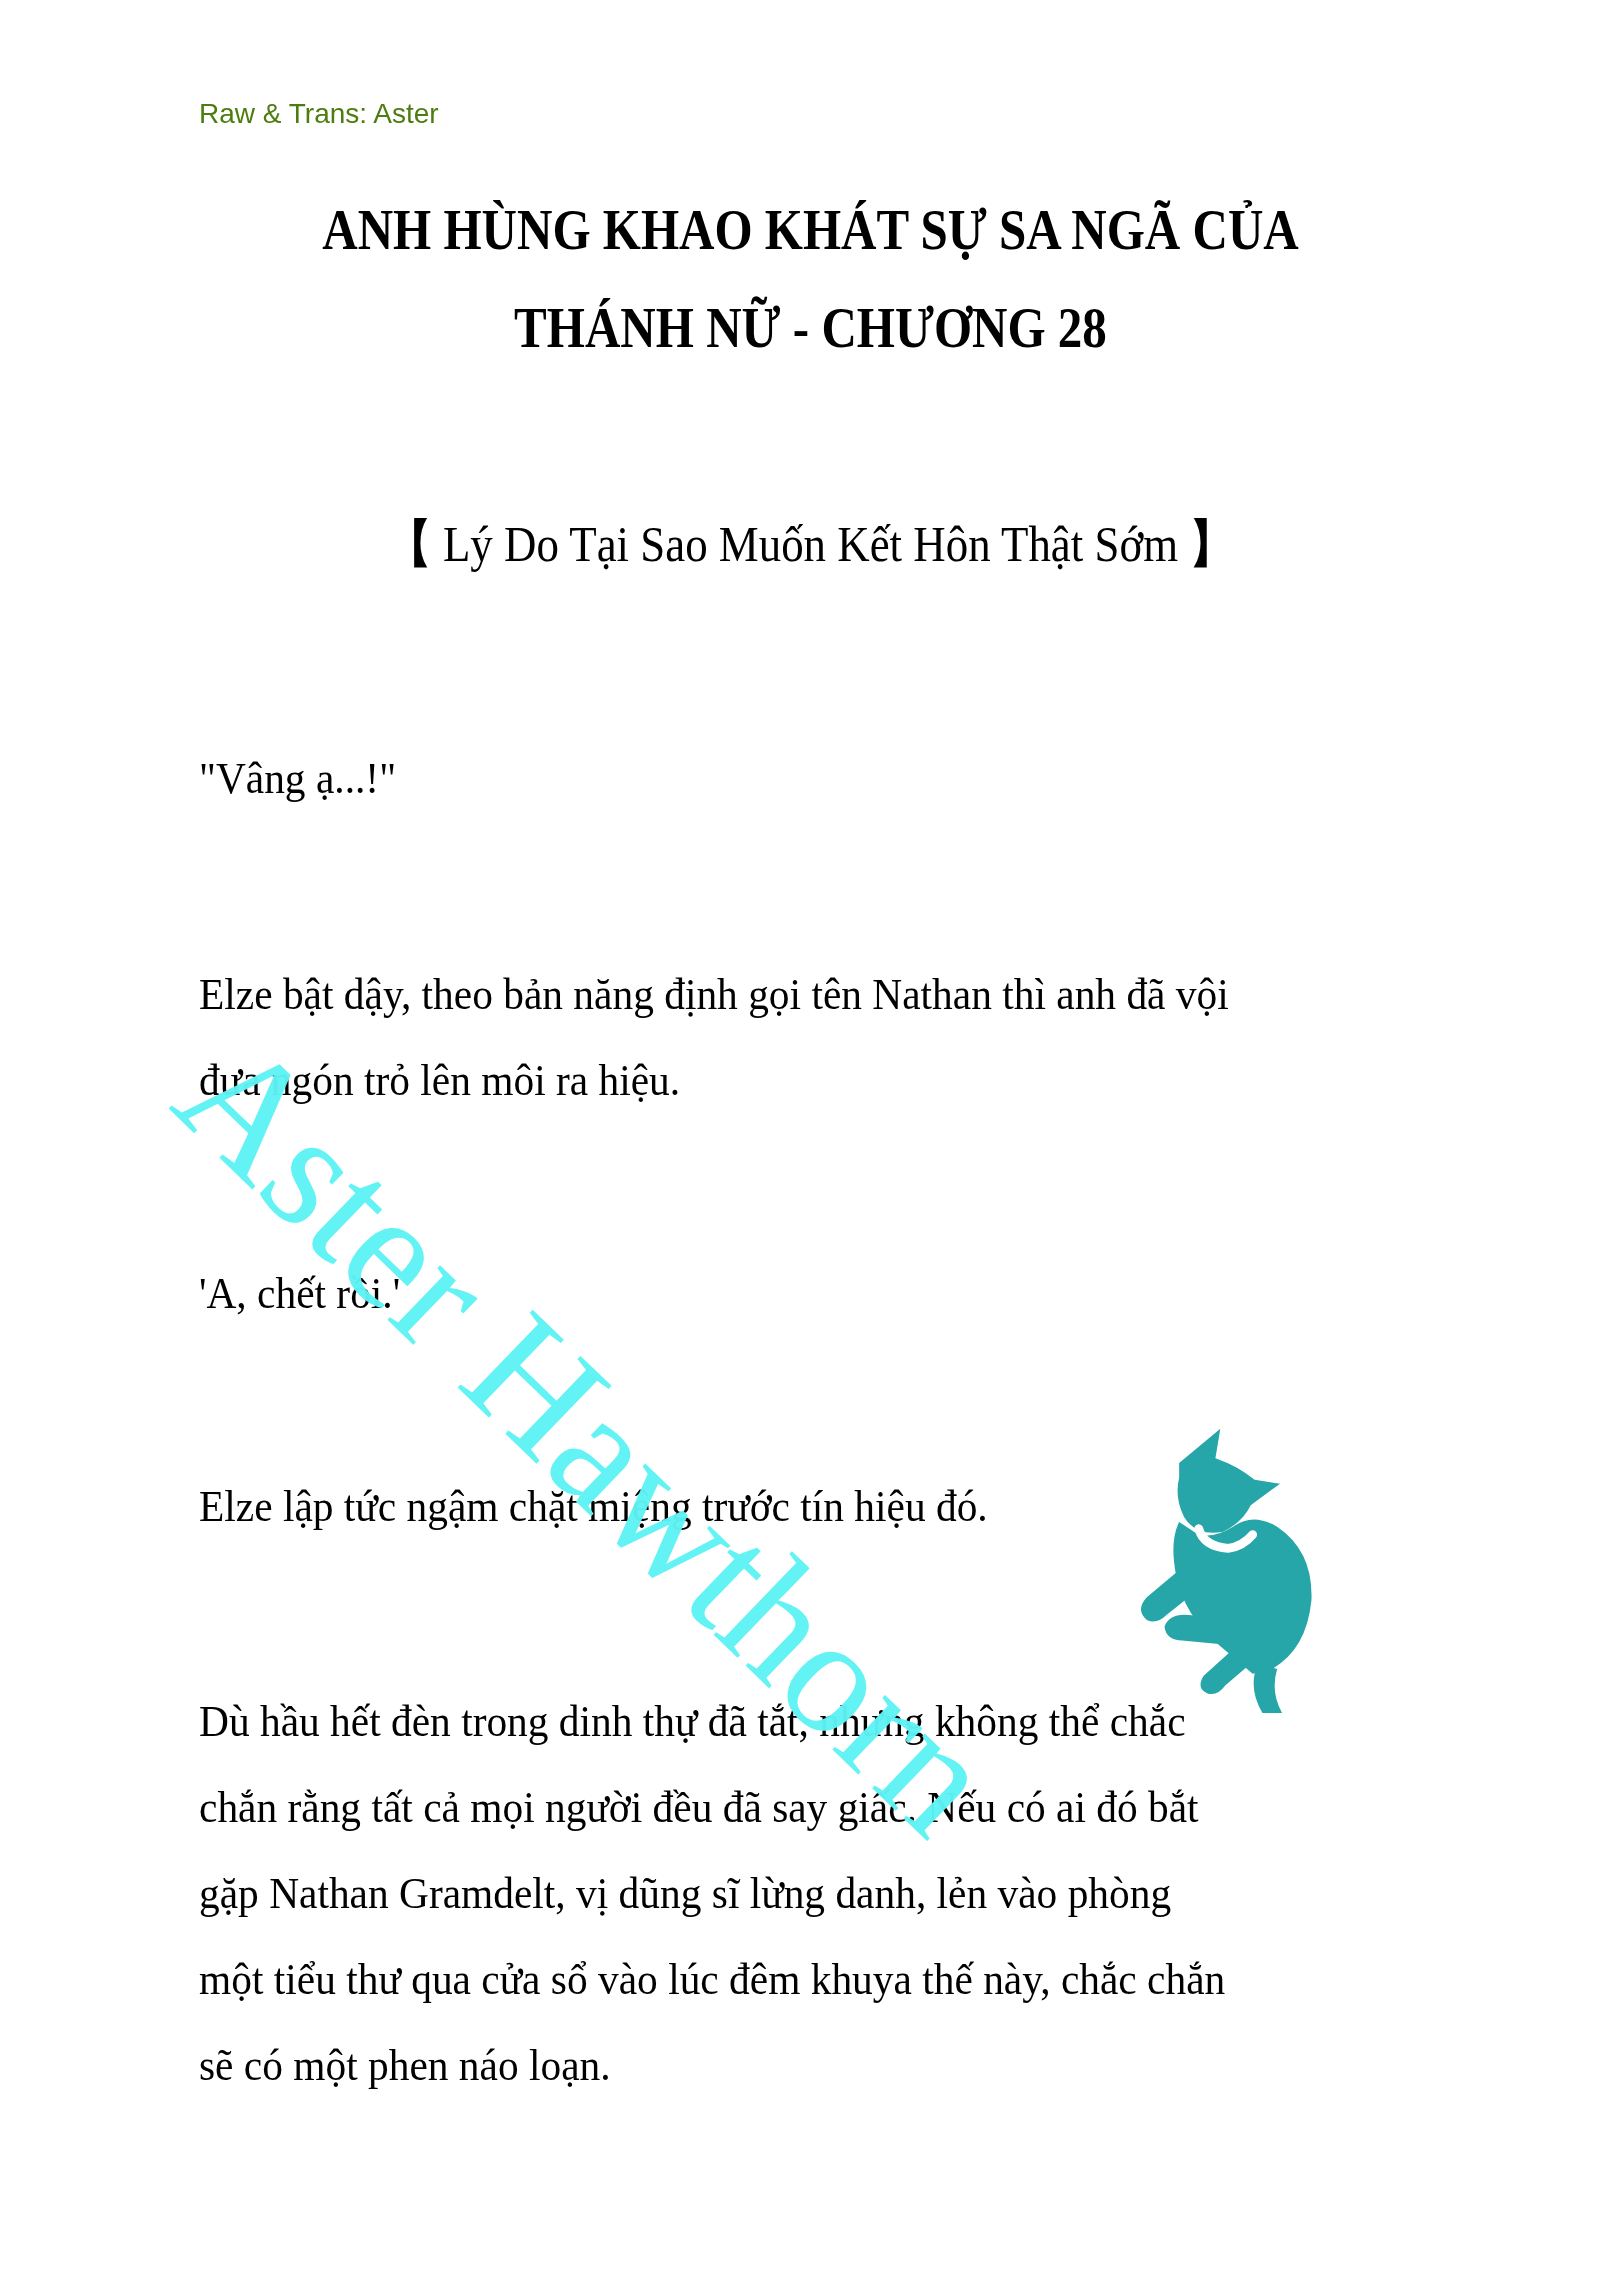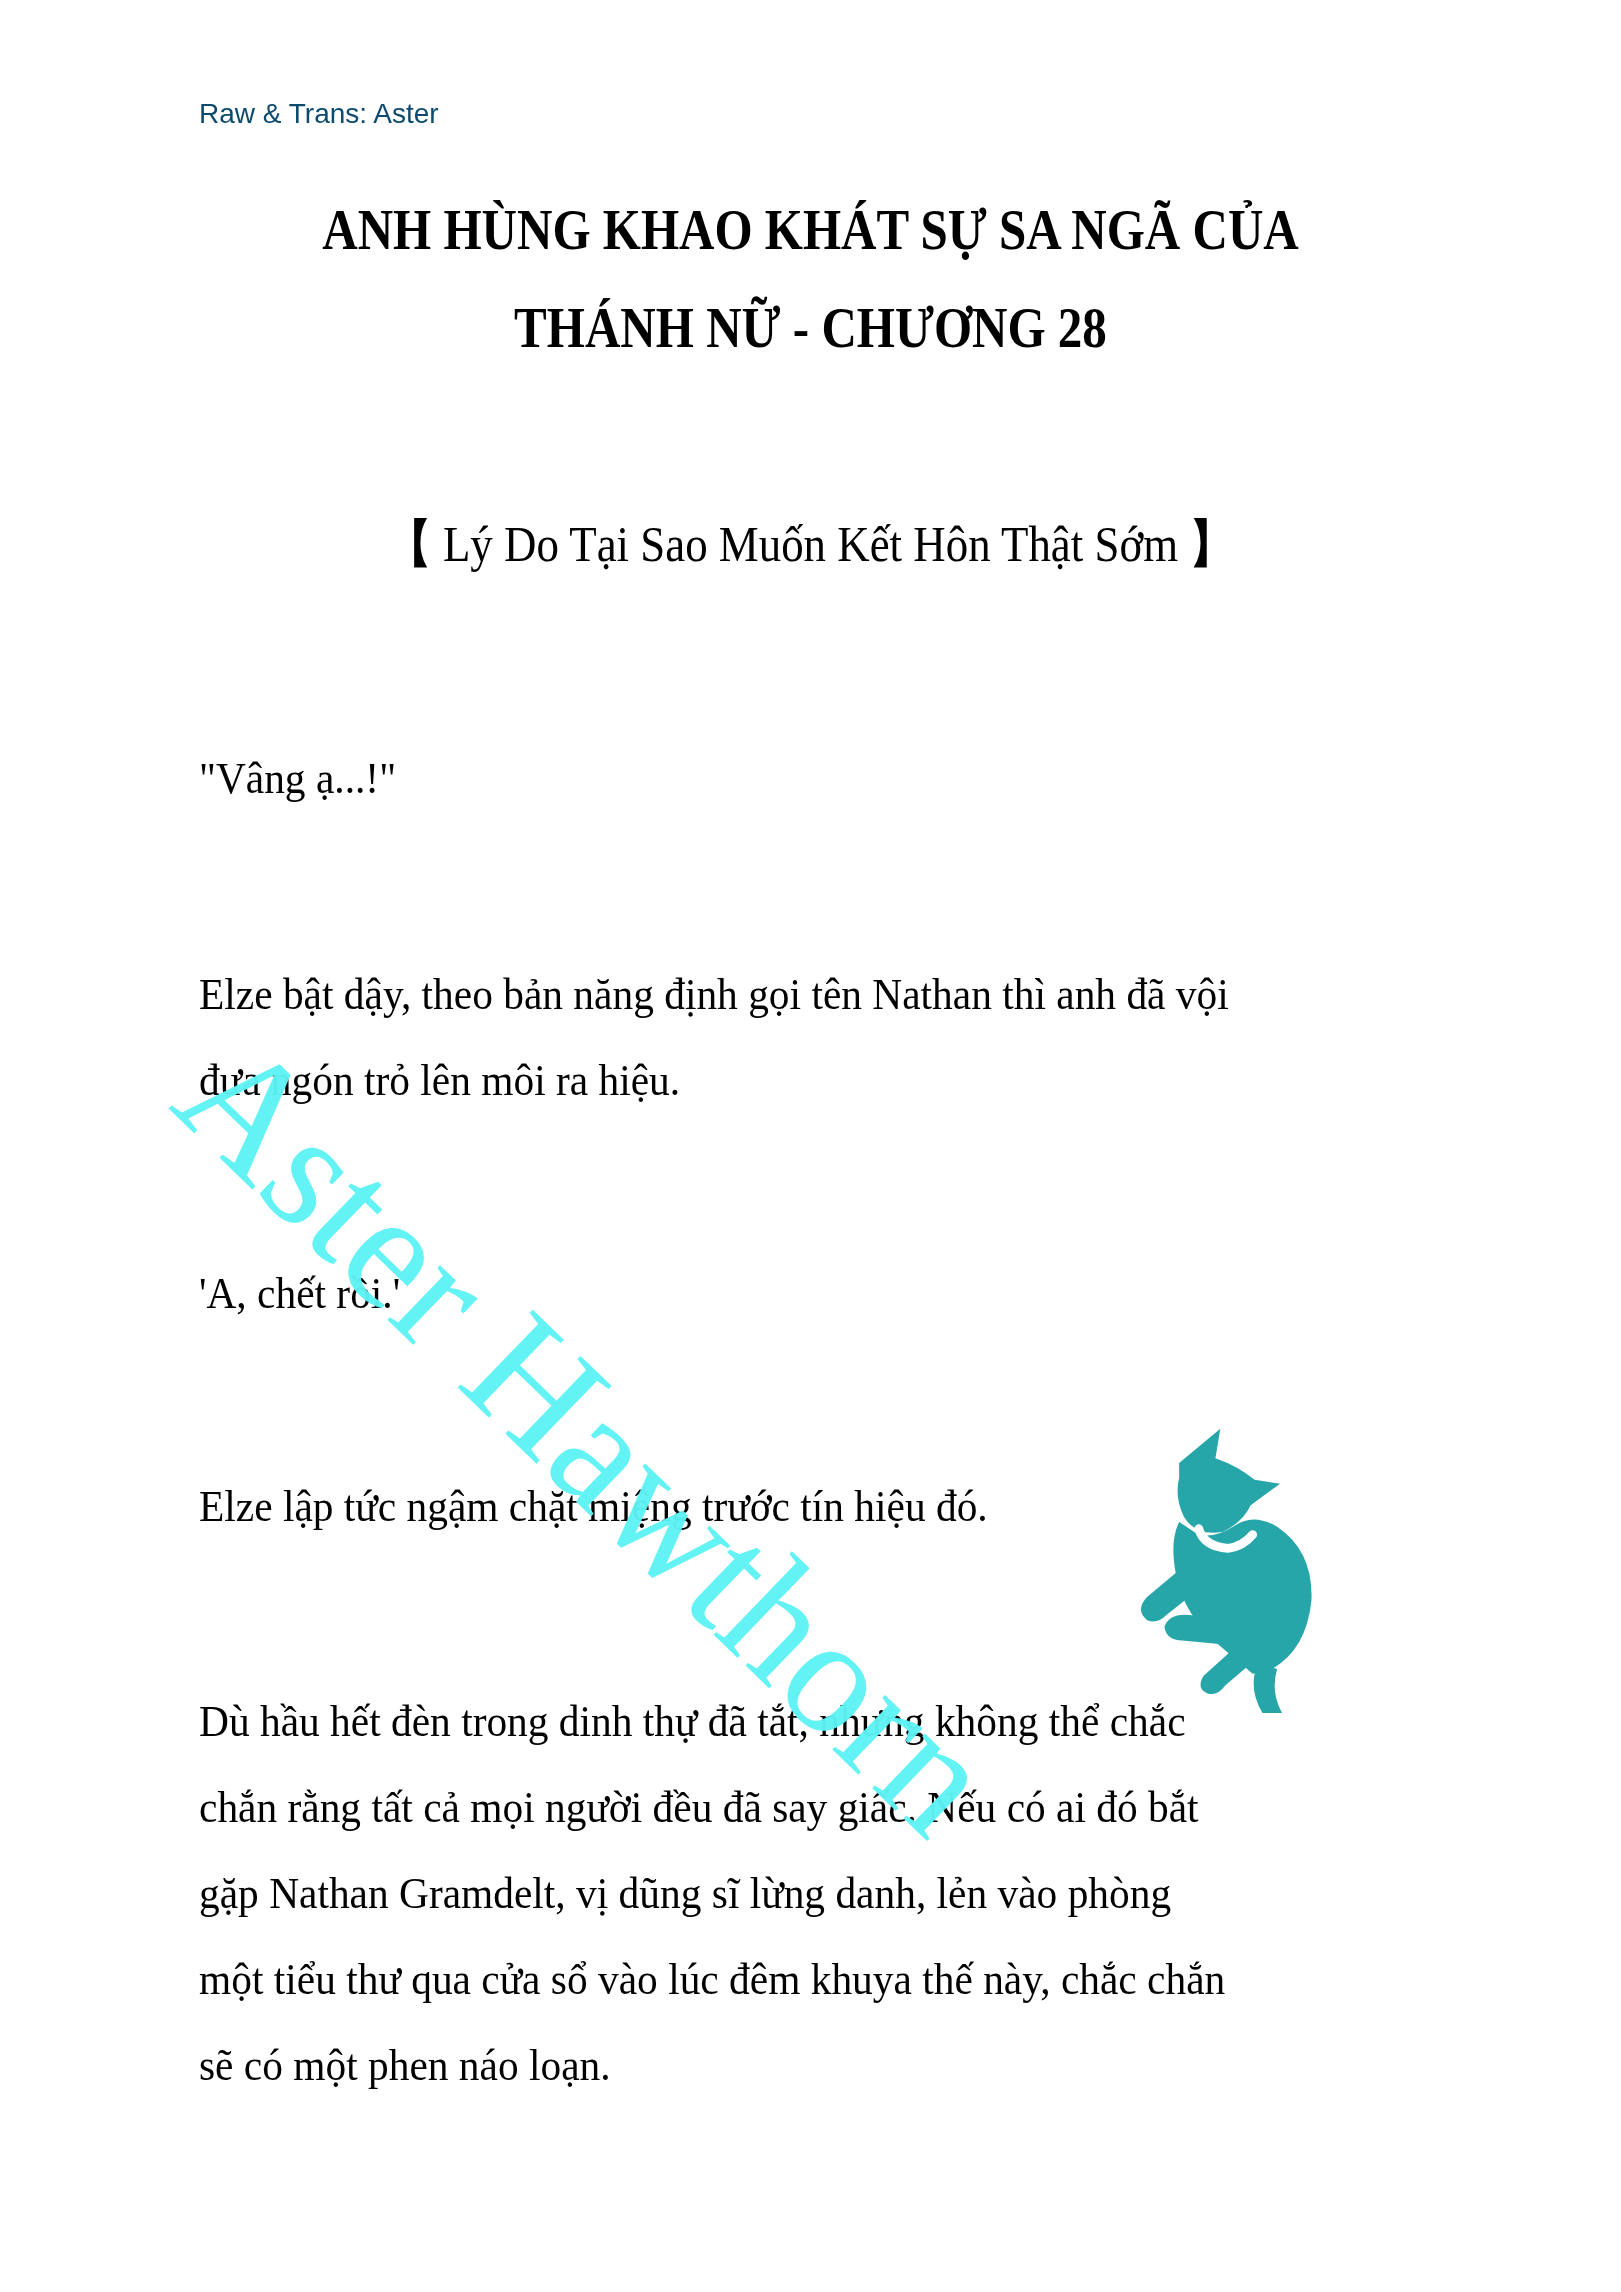--- a/index.html
+++ b/index.html
@@ -1,20 +1,20 @@
 <!DOCTYPE html>
 <html><head>
 <meta charset="utf-8">
 <style>
   html, body { margin:0; padding:0; background:#ffffff; }
   body { width:1621px; height:2293px; position:relative; overflow:hidden; }
   .page { position:absolute; left:0; top:0; width:1621px; height:2293px; background:#fff; }
   .credit {
     position:absolute; left:199px; top:98px;
-    font-family:"Liberation Sans", sans-serif; font-size:28px; color:#0c4a6e;
+    font-family:"Liberation Sans", sans-serif; font-size:28px; color:#4d7c0f;
   }
   .title-line {
     position:absolute; left:0; width:1621px; text-align:center;
     font-family:"Liberation Serif", serif; font-weight:bold; color:#000;
     font-size:57px; line-height:1;
     transform-origin:center; transform:scaleX(0.86);
     white-space:nowrap;
   }
   .subtitle {
     position:absolute; left:0; width:1621px; text-align:center; top:519px;

